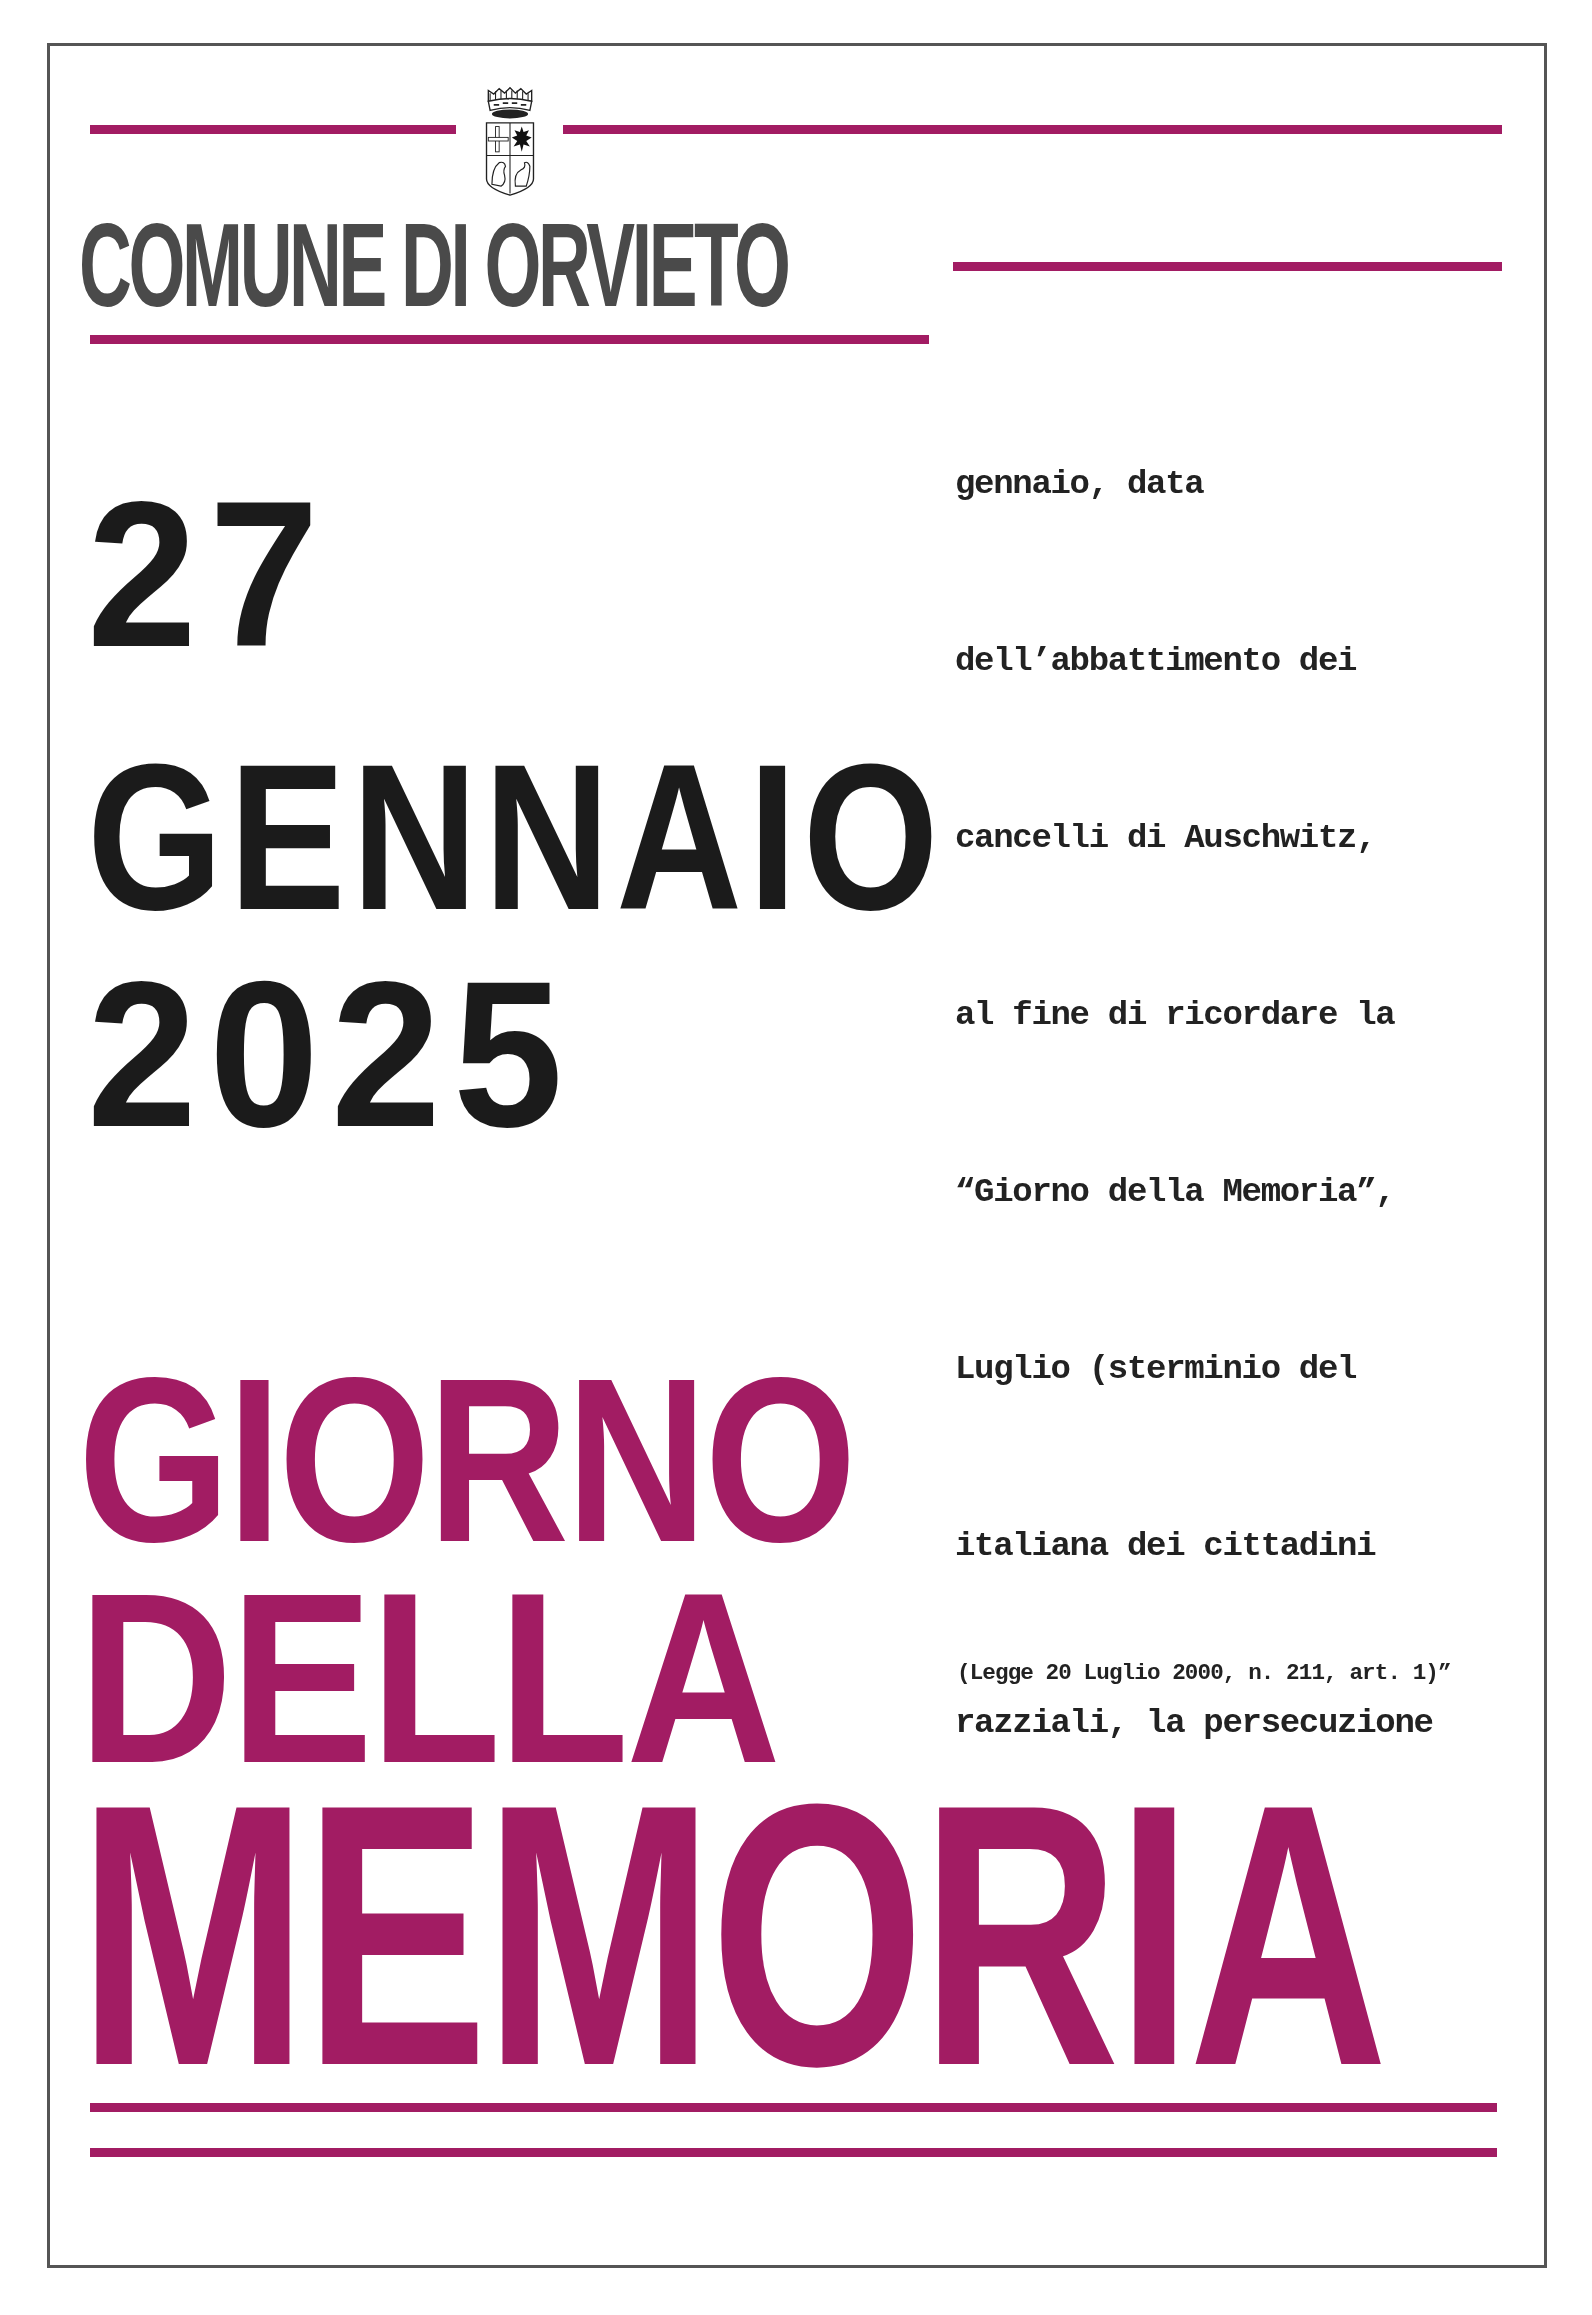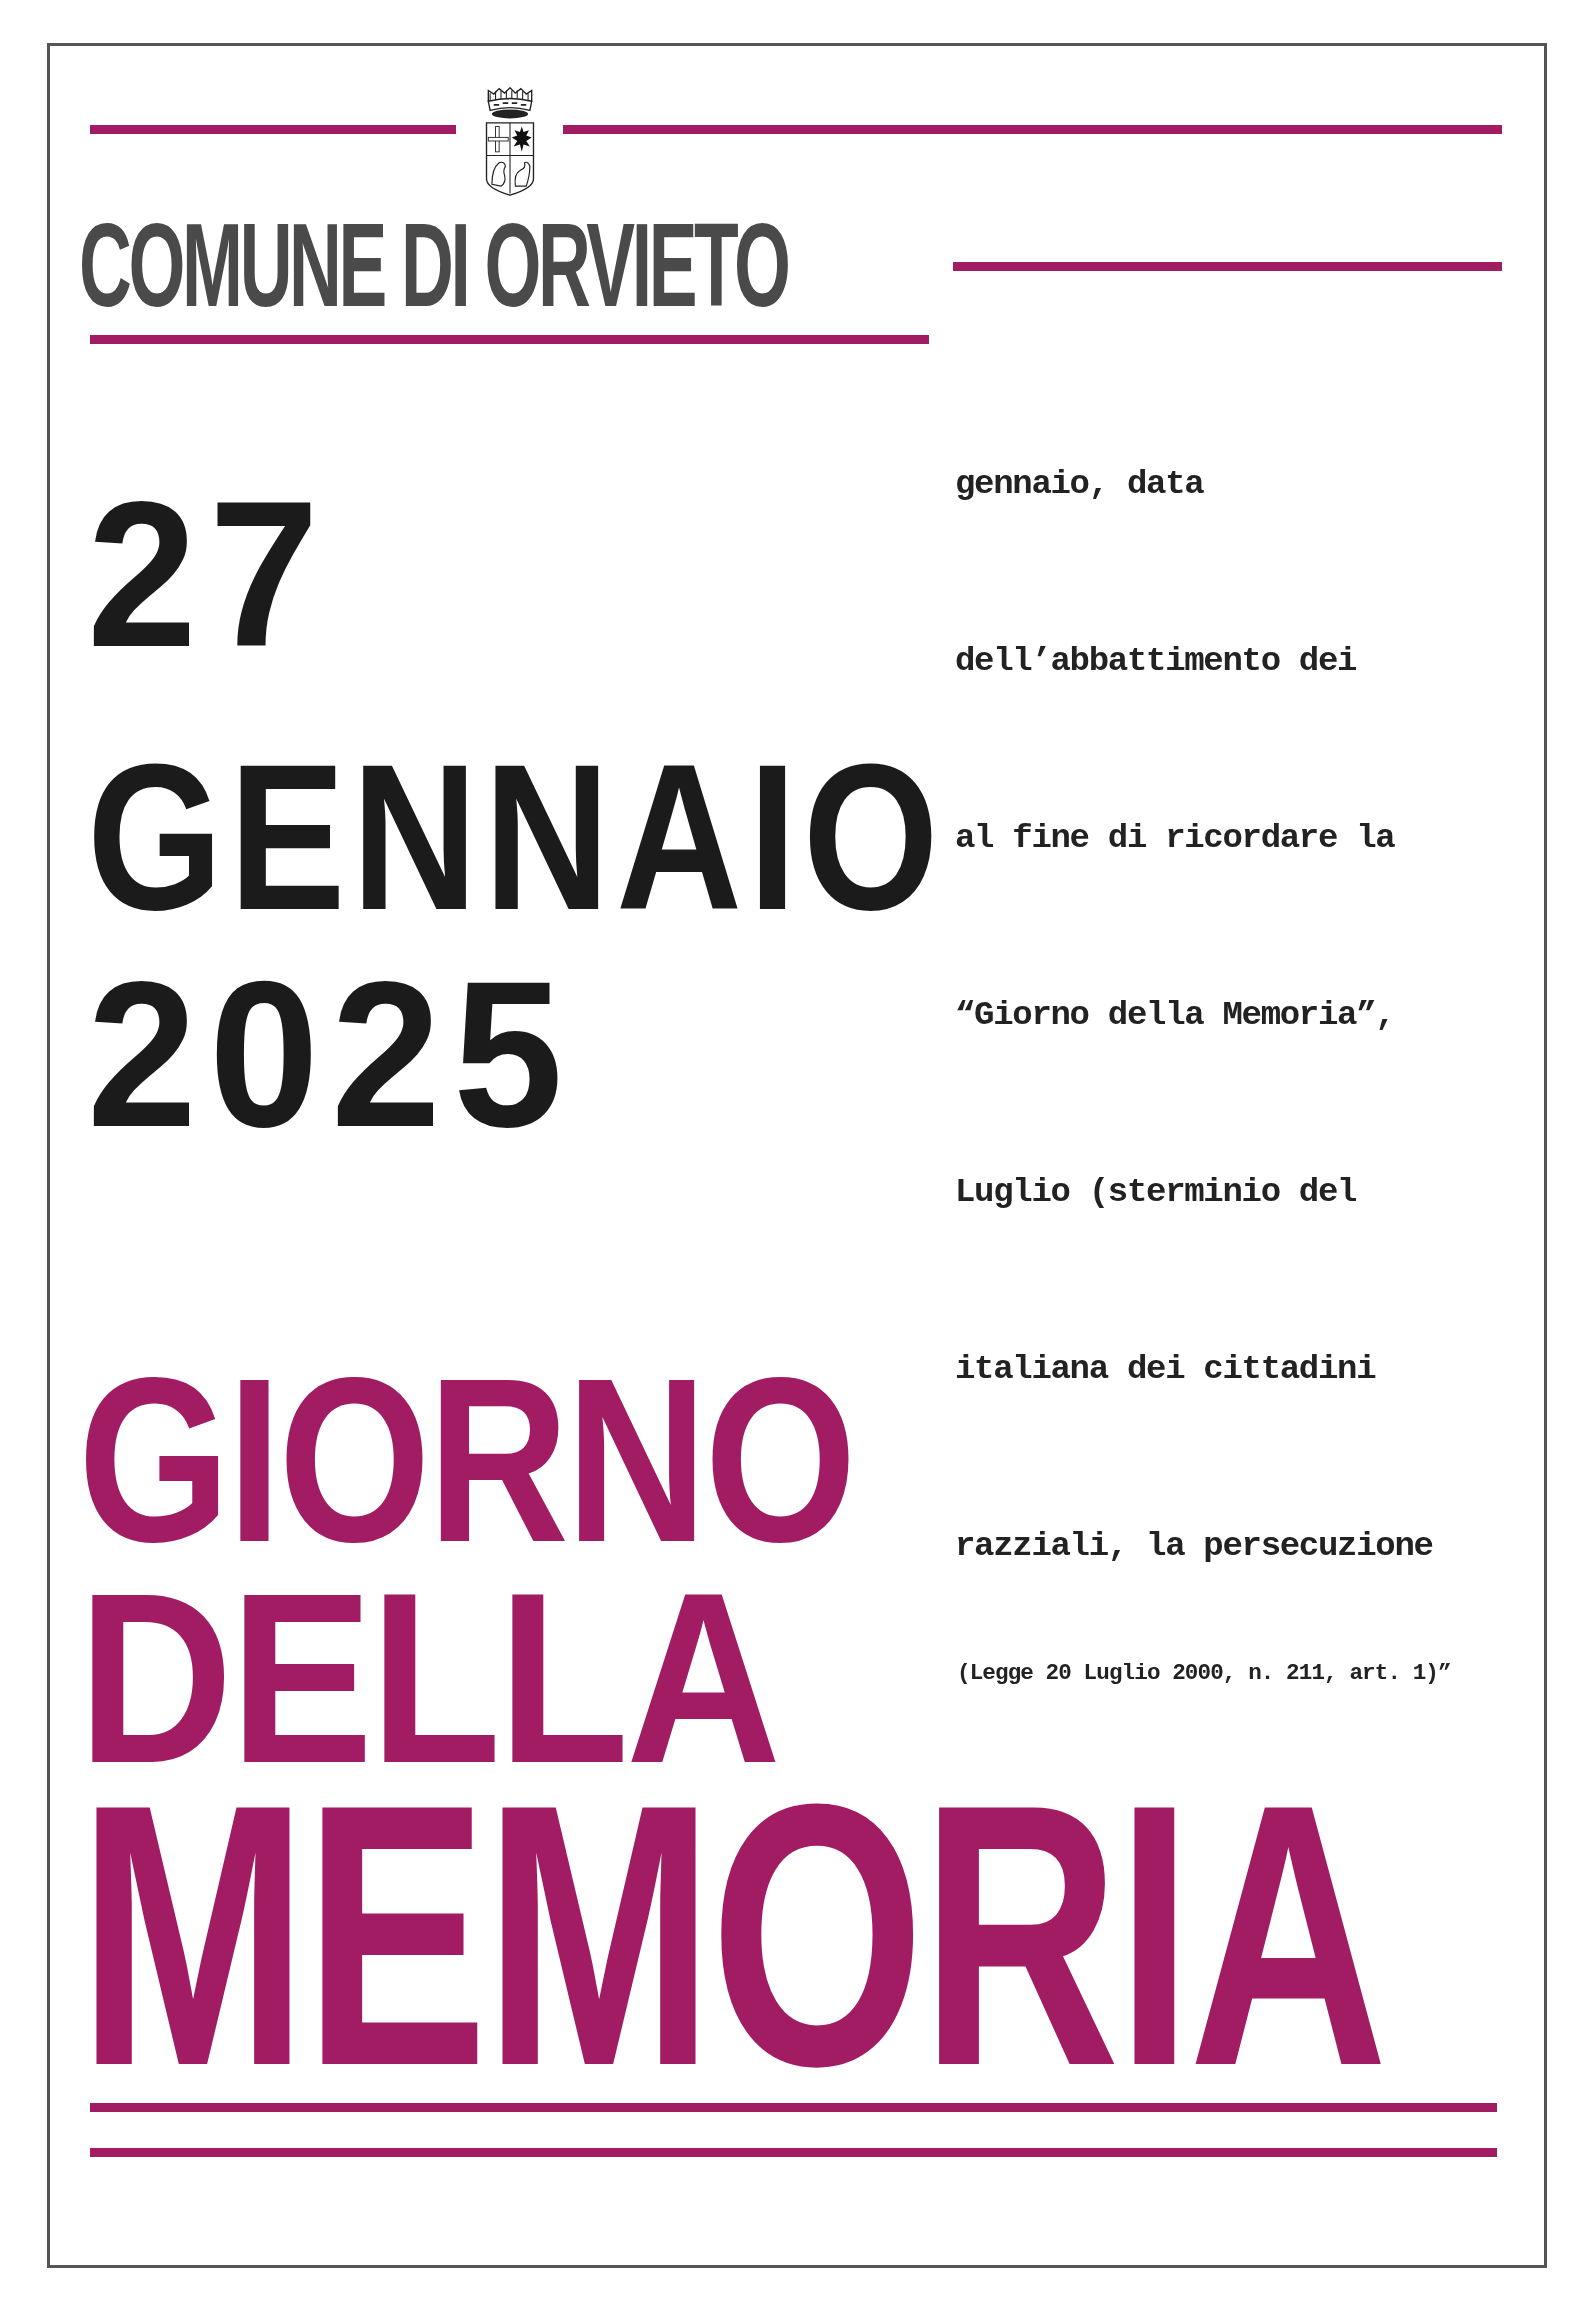--- a/index.html
+++ b/index.html
@@ -57,20 +57,21 @@
 <div class="rule" style="left:953px; top:262px; width:549px;"></div>
 <div class="rule" style="left:90px; top:335px; width:839px;"></div>
 
 <div class="date-line date-day">27</div>
 <div class="date-line date-month">GENNAIO</div>
 <div class="date-line date-year">2025</div>
 
 <div class="quote">
   <div>gennaio, data</div>
   <div>dell’abbattimento dei</div>
+  <div>cancelli di Auschwitz,</div>
   <div>al fine di ricordare la</div>
   <div>“Giorno della Memoria”,</div>
   <div>Luglio (sterminio del</div>
   <div>italiana dei cittadini</div>
   <div>razziali, la persecuzione</div>
   
   
   
   
   

